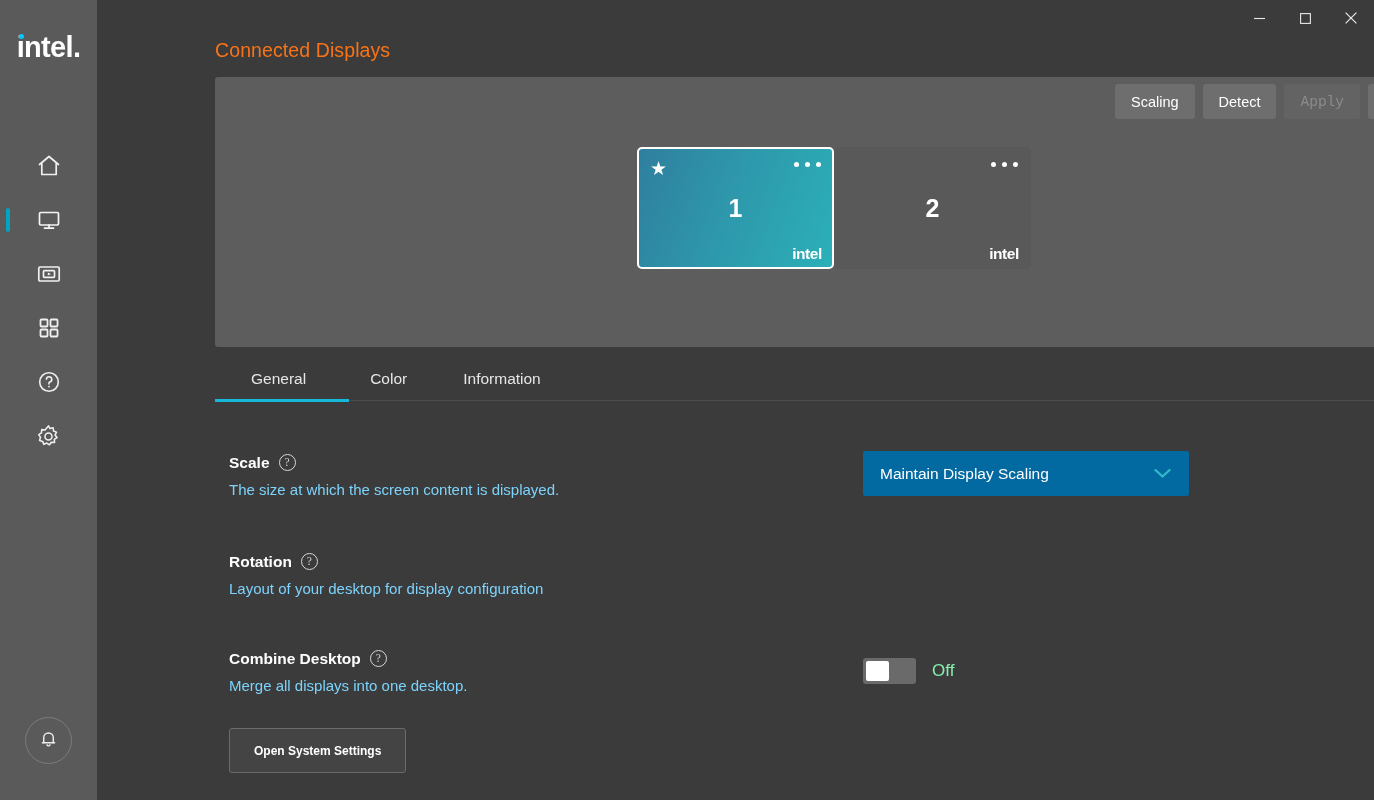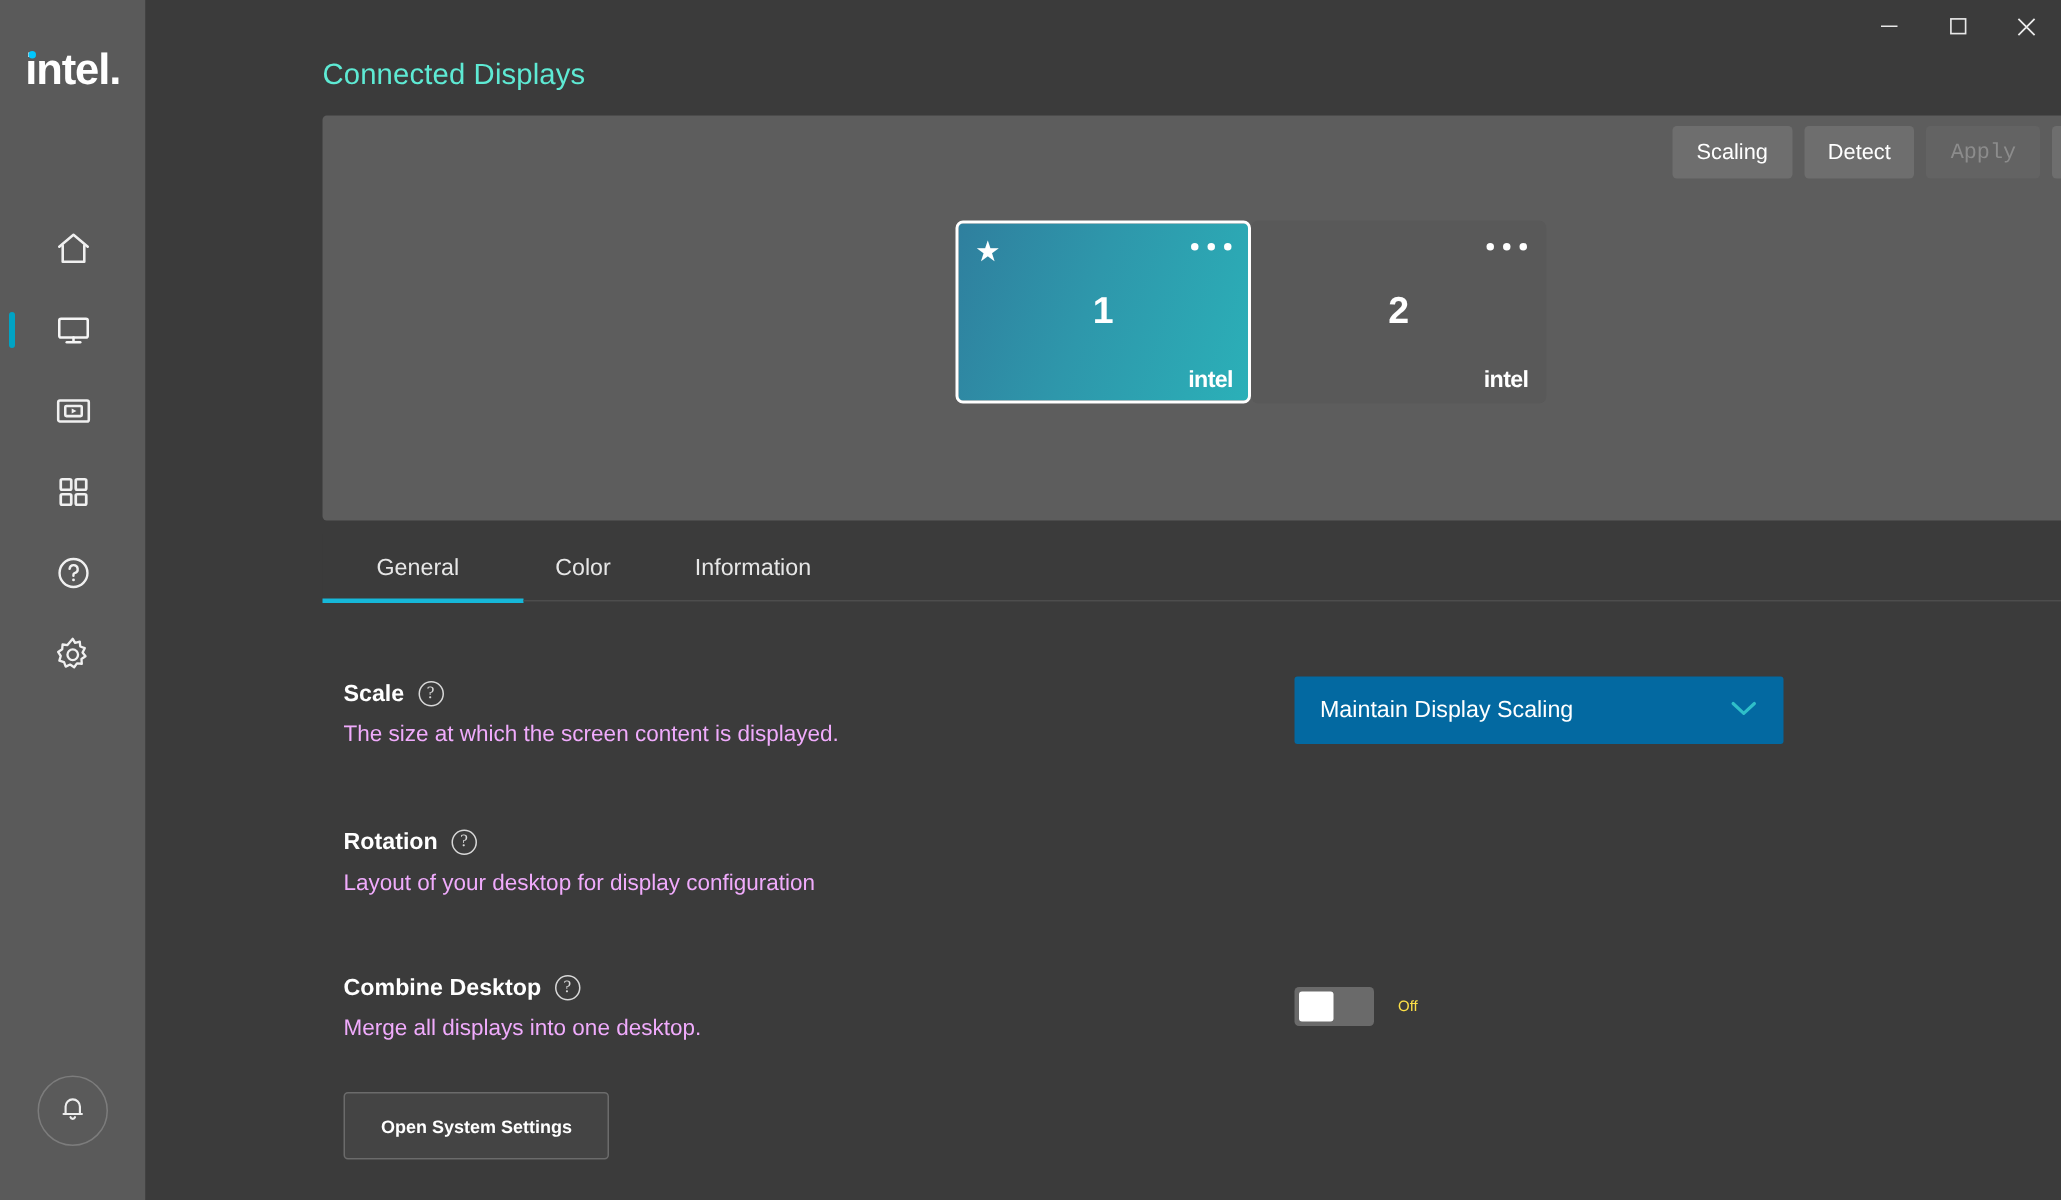--- a/index.html
+++ b/index.html
@@ -130,21 +130,21 @@
   .winbtn {
     width: 46px; height: 40px;
     display: flex; align-items: center; justify-content: center;
     cursor: pointer;
   }
 
   .page-title {
     position: absolute;
     left: 118px; top: 39px;
     font-size: 19.5px;
-    color: #5eead4;
+    color: #f97316;
     font-weight: 400;
     letter-spacing: .1px;
     white-space: nowrap;
   }
 
   
   .canvas-panel {
     position: absolute;
     left: 118px;
     top: 77px;
@@ -322,21 +322,21 @@
     align-items: center;
     gap: 9px;
     font-size: 15.5px;
     font-weight: bold;
     color: #ffffff;
     line-height: 1;
   }
   .row .r-desc {
     margin-top: 10px;
     font-size: 15px;
-    color: #f0abfc;
+    color: #7dd3fc;
     line-height: 1.2;
   }
 
   .help-i {
     width: 17px; height: 17px;
     border-radius: 50%;
     border: 1.4px solid #d8d8d8;
     color: #d8d8d8;
     font-size: 11.5px;
     font-weight: normal;
@@ -384,22 +384,22 @@
     cursor: pointer;
   }
   .toggle .knob {
     position: absolute;
     left: 3px; top: 3px;
     width: 23px; height: 20px;
     background: #ffffff;
     border-radius: 2px;
   }
   .toggle-label {
-    font-size: 10px;
-    color: #fde047;
+    font-size: 17px;
+    color: #86efac;
   }
 
   .ghost-btn {
     position: absolute;
     left: 132px;
     height: 45px;
     padding: 0 24px;
     background: #444444;
     border: 1px solid #6b6b6b;
     border-radius: 3px;

